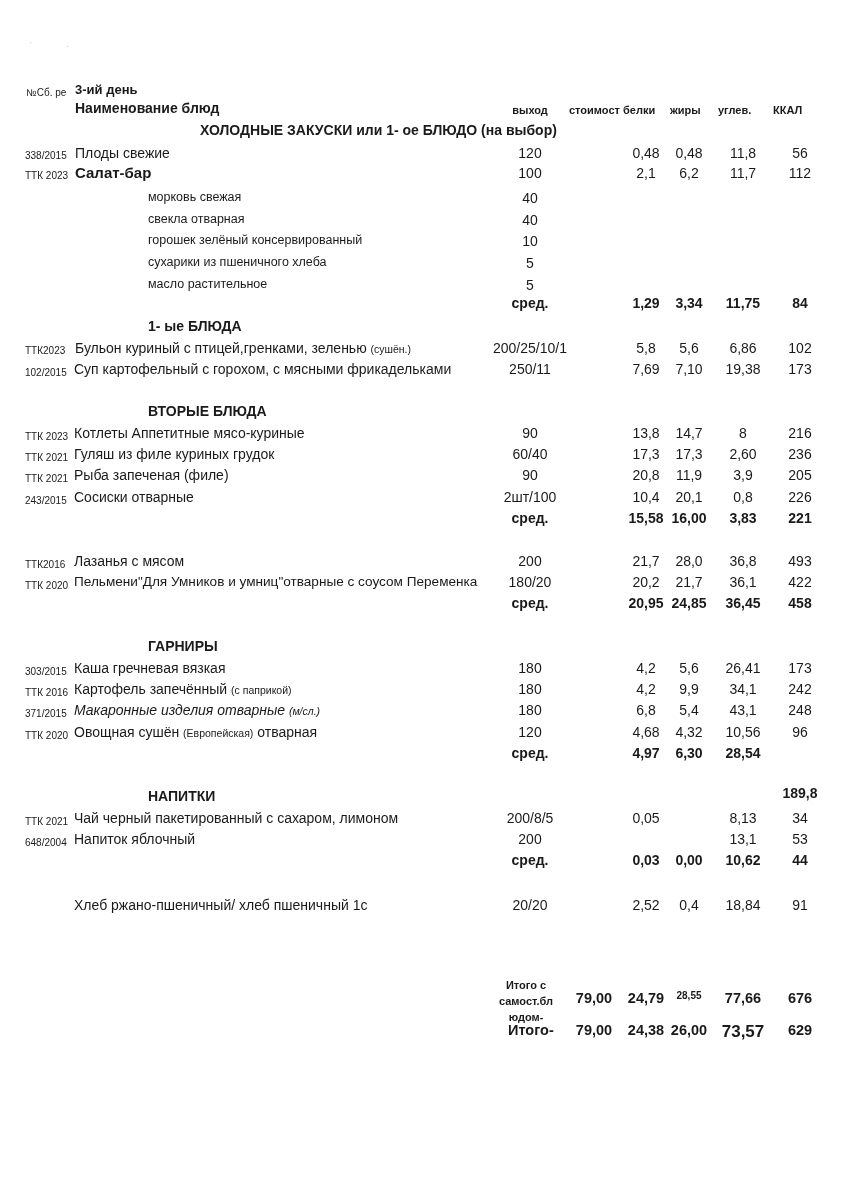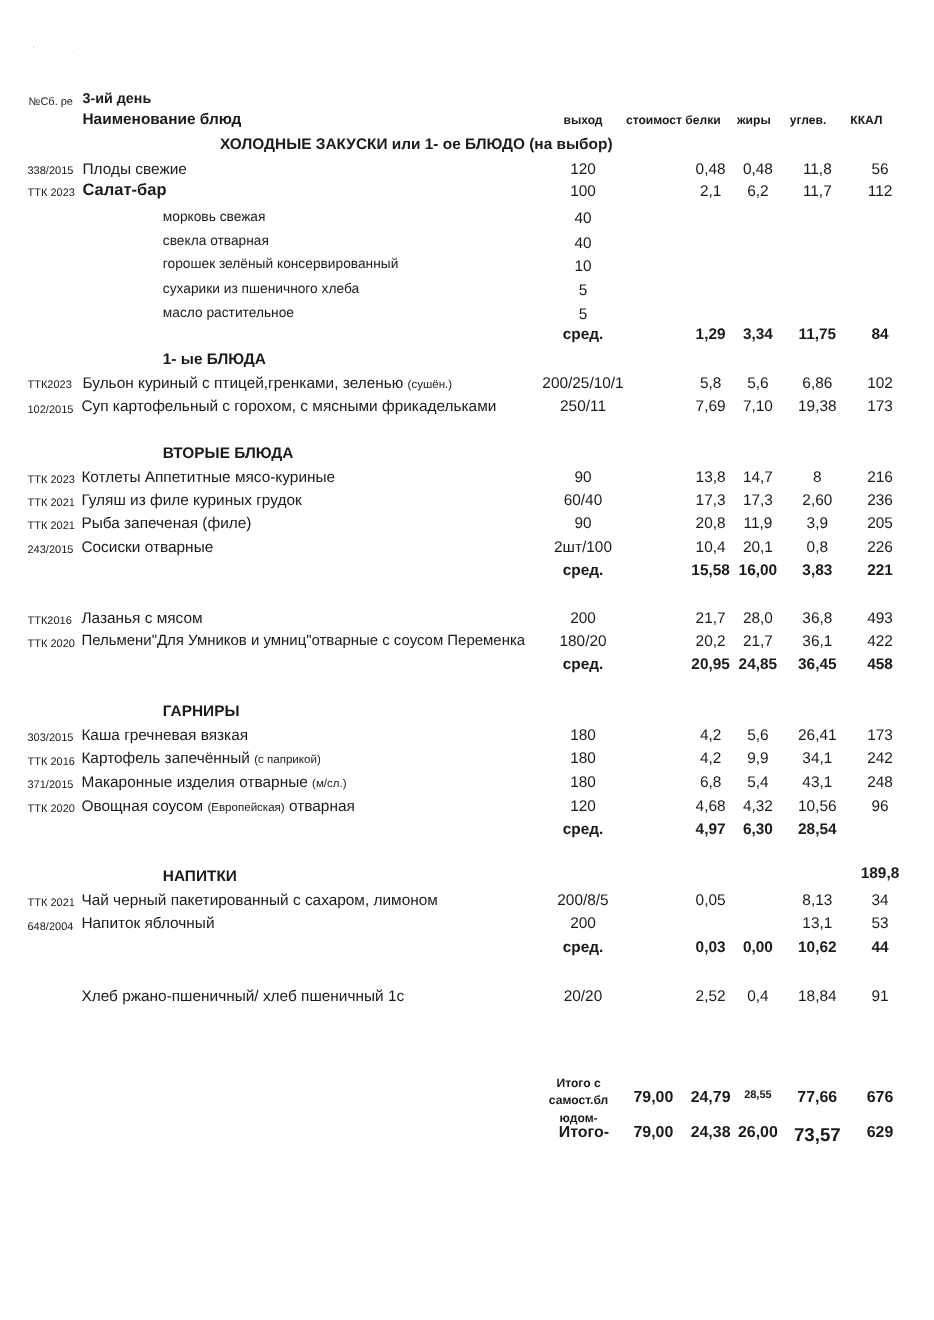--- a/index.html
+++ b/index.html
@@ -196,30 +196,30 @@
     <span class="abs code" style="left:25px;top:687px;">ТТК 2016</span>
     <span class="abs name" style="left:74px;top:681px;"><span>Картофель запечённый</span> <span class="small">(с паприкой)</span></span>
     <span class="num c-out" style="top:681px;">180</span>
     <span class="num c-prot" style="top:681px;">4,2</span>
     <span class="num c-fat" style="top:681px;">9,9</span>
     <span class="num c-carb" style="top:681px;">34,1</span>
     <span class="num c-kcal" style="top:681px;">242</span>
   </div>
   <div>
     <span class="abs code" style="left:25px;top:708px;">371/2015</span>
-    <span class="abs name" style="left:74px;top:702px;"><span>Макаронные изделия отварные</span> <span class="small">(м/сл.)</span></span>
+    <span class="abs name" style="left:74px;top:702px;font-style:italic;"><span>Макаронные изделия отварные</span> <span class="small">(м/сл.)</span></span>
     <span class="num c-out" style="top:702px;">180</span>
     <span class="num c-prot" style="top:702px;">6,8</span>
     <span class="num c-fat" style="top:702px;">5,4</span>
     <span class="num c-carb" style="top:702px;">43,1</span>
     <span class="num c-kcal" style="top:702px;">248</span>
   </div>
   <div>
     <span class="abs code" style="left:25px;top:730px;">ТТК 2020</span>
-    <span class="abs name" style="left:74px;top:724px;"><span>Овощная соусом</span> <span class="small">(Европейская)</span> <span>отварная</span></span>
+    <span class="abs name" style="left:74px;top:724px;"><span>Овощная сушён</span> <span class="small">(Европейская)</span> <span>отварная</span></span>
     <span class="num c-out" style="top:724px;">120</span>
     <span class="num c-prot" style="top:724px;">4,68</span>
     <span class="num c-fat" style="top:724px;">4,32</span>
     <span class="num c-carb" style="top:724px;">10,56</span>
     <span class="num c-kcal" style="top:724px;">96</span>
   </div>
   <div>
     <span class="num c-out b" style="top:745px;">сред.</span>
     <span class="num c-prot b" style="top:745px;">4,97</span>
     <span class="num c-fat b" style="top:745px;">6,30</span>

